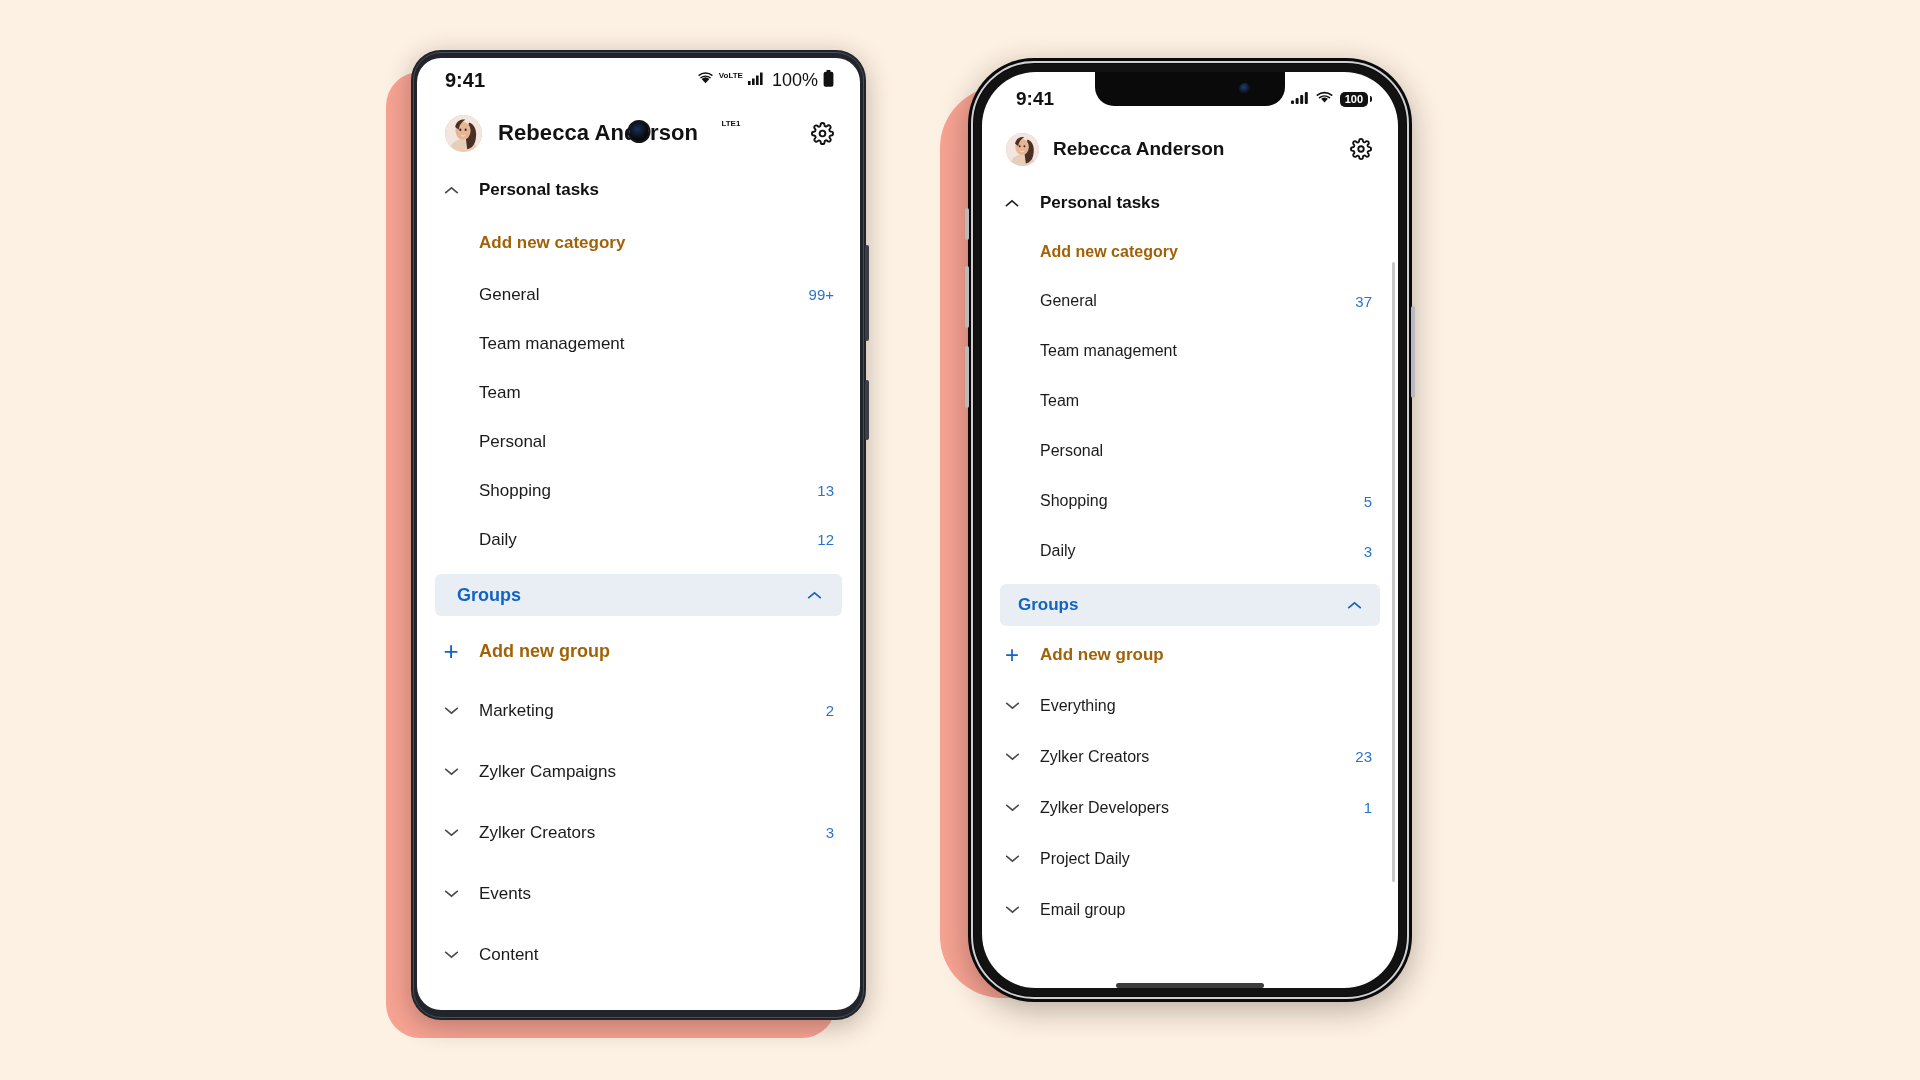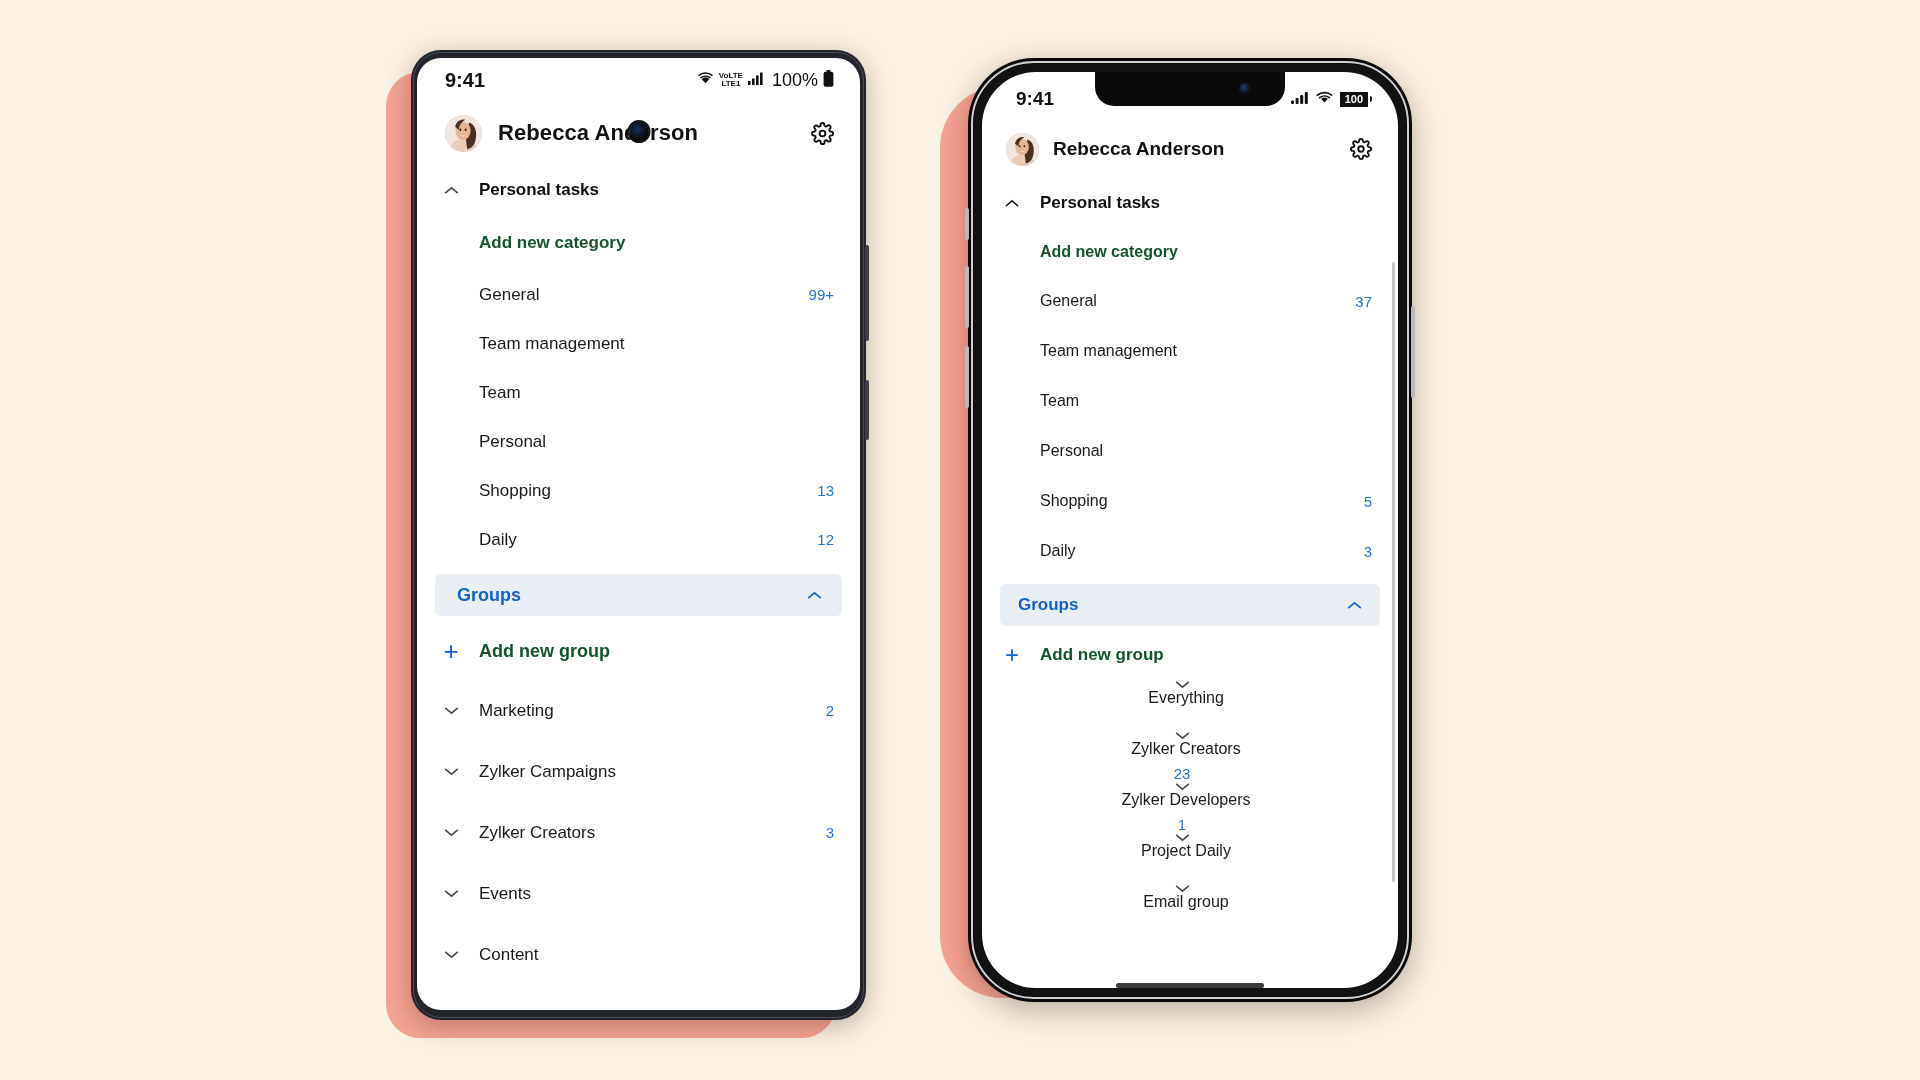--- a/index.html
+++ b/index.html
@@ -61,21 +61,21 @@
   }
 
   .row {
     display: flex; align-items: center;
     width: 100%;
   }
   .row .chev { flex: 0 0 auto; line-height: 0; display: flex; align-items: center; justify-content: center; }
   .row .plus { flex: 0 0 auto; color: #1263c4; font-weight: 400; text-align: center; }
   .row .lbl { flex: 1 1 auto; color: #1b1b1b; white-space: nowrap; }
   .row .lbl.bold { font-weight: 700; color: #111; }
-  .row .lbl.link { color: #14532d; font-weight: 600; }
+  .row .lbl.link { color: #a16207; font-weight: 600; }
   .row .cnt { flex: 0 0 auto; color: #2a74cd; }
 
   
   #android-salmon {
     left: 386px; top: 72px;
     width: 450px; height: 966px;
     border-radius: 34px;
   }
   #android {
     left: 411px; top: 50px;
@@ -114,21 +114,21 @@
     width: 23px; height: 23px; border-radius: 50%;
     background: radial-gradient(circle at 42% 38%, #16325c 0%, #0b0b0d 58%, #000 100%);
     border: 2px solid #15161a;
     z-index: 5;
   }
   #android .sb-right { display: flex; align-items: center; gap: 5px; }
   #android .volte {
     font-size: 8px; line-height: 8px; font-weight: 700; color: #111;
     text-align: center;
   }
-  #android .volte span { display: block; }
+  #android .volte span { display: block; margin-top: 40px; }
   #android .batt-pct { font-size: 18px; color: #111; margin-left: 3px; }
 
   #android .hdr { height: 62px; padding: 0 26px 0 28px; gap: 16px; }
   #android .avatar { width: 37px; height: 37px; }
   #android .username { font-size: 22px; letter-spacing: .1px; }
 
   #android .row { height: 49px; padding-left: 14px; padding-right: 26px; }
   #android .row .chev { width: 40px; }
   #android .row .plus { width: 40px; font-size: 26px; }
   #android .row .lbl { font-size: 17px; padding-left: 8px; }
@@ -205,21 +205,21 @@
     position: absolute; right: -3px; top: 248px;
     width: 4px; height: 92px; background: #b9b9bf; border-radius: 2px;
   }
   #iphone .statusbar {
     height: 48px; padding: 6px 30px 0 34px;
   }
   #iphone .clock { font-size: 19px; font-weight: 700; }
   #iphone .sb-right { display: flex; align-items: center; gap: 7px; }
   #iphone .batt-badge {
     background: #111; color: #fff; font-size: 11px; font-weight: 700;
-    border-radius: 0; padding: 2px 5px 2px 5px; line-height: 11px;
+    border-radius: 5px; padding: 2px 5px 2px 5px; line-height: 11px;
     position: relative;
   }
   #iphone .batt-badge::after {
     content: ""; position: absolute; right: -4px; top: 50%;
     transform: translateY(-50%);
     width: 2px; height: 6px; background: #111; border-radius: 0 2px 2px 0;
   }
 
   #iphone .hdr { height: 58px; padding: 0 26px 0 24px; gap: 14px; }
   #iphone .avatar { width: 33px; height: 33px; }
@@ -233,21 +233,21 @@
 
   #iphone .row { height: 50px; padding-left: 10px; padding-right: 26px; }
   #iphone .row .chev { width: 40px; }
   #iphone .row .plus { width: 40px; font-size: 24px; }
   #iphone .row .lbl { font-size: 16px; padding-left: 8px; }
   #iphone .row .cnt { font-size: 15px; }
   #iphone .row.personal-tasks .lbl { font-size: 17px; }
   #iphone .row.addcat { height: 48px; }
   #iphone .row.addcat .lbl { font-size: 16px; }
   #iphone .row.addgrp .lbl { font-size: 17px; font-weight: 700; }
-  #iphone .row.group { height: 51px; flex-direction: column; }
+  #iphone .row.group { height: 51px; }
 
   #iphone .home-indicator {
     position: absolute; left: 50%; bottom: 14px; transform: translateX(-50%);
     width: 148px; height: 5px; border-radius: 3px; background: #3c3c3c;
     z-index: 7;
   }
   .scroll-ind {
     position: absolute; right: 3px;
     width: 3px; border-radius: 2px; background: #c7c7c7;
   }

